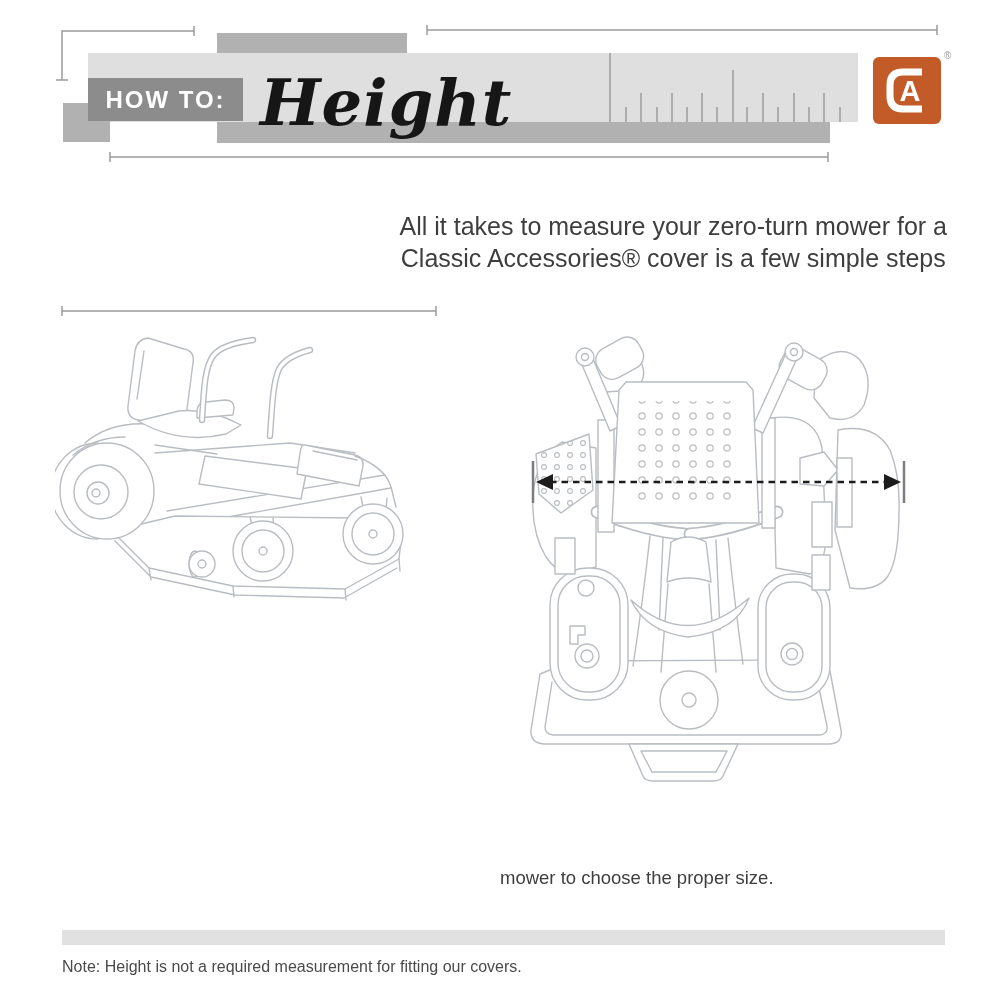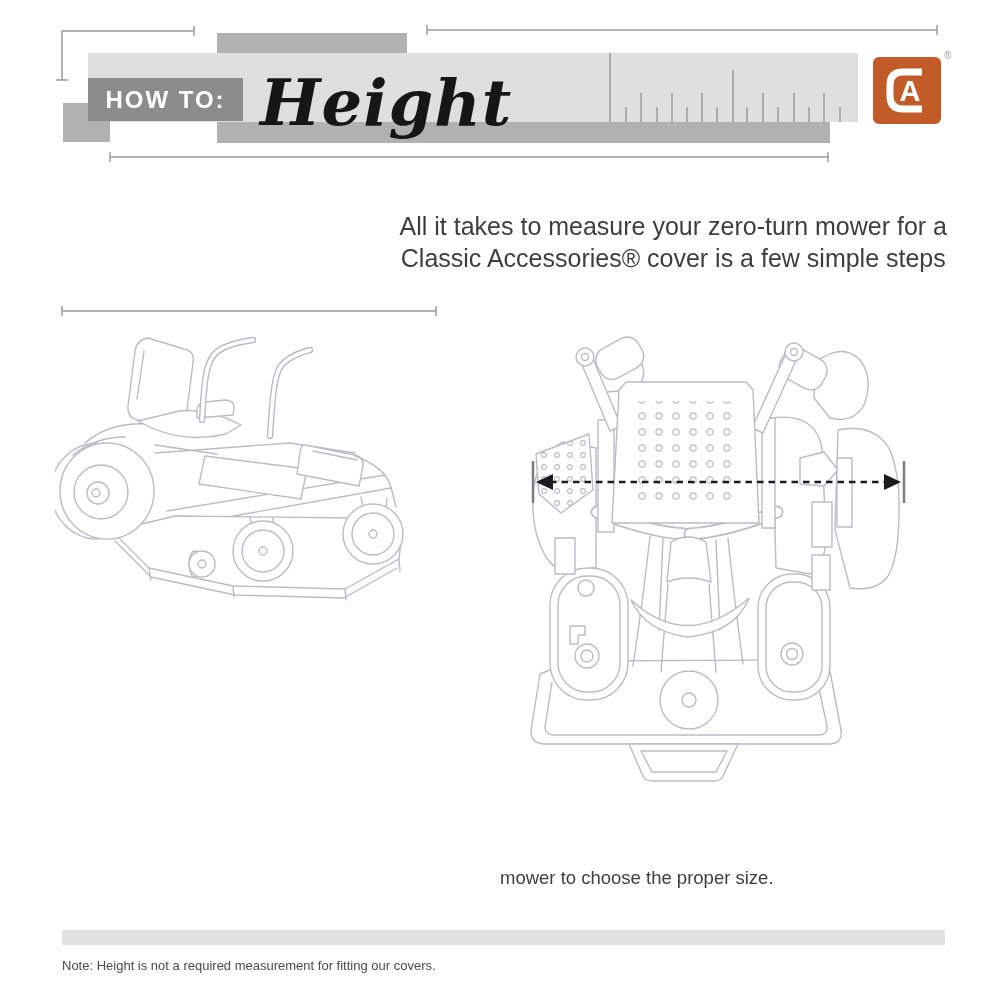--- a/index.html
+++ b/index.html
@@ -16,21 +16,21 @@
            color:#fff;font-size:24px;font-weight:700;letter-spacing:2px;}
   .script-title{left:260px;top:64px;height:78px;line-height:78px;font-family:"DejaVu Serif",serif;
                 font-style:italic;font-weight:700;font-size:64px;color:#161616;letter-spacing:1px;}
   .reg-mark{left:944px;top:50px;font-size:10px;color:#9a9a9a;}
   .intro{right:53px;top:179px;text-align:center;font-size:25px;line-height:32px;color:var(--text-dark);
          white-space:nowrap;margin-top:31px;}
   .section-label{left:62px;top:281px;width:375px;text-align:center;font-size:19px;font-weight:700;
                  letter-spacing:0.8px;color:#1d1d1d;}
   .caption{left:500px;top:864px;font-size:18.5px;line-height:28px;color:var(--text-dark);white-space:nowrap;}
   .note-bar{left:62px;top:930px;width:883px;height:15px;background:var(--note-bar);}
-  .note-text{left:62px;top:958px;font-size:13px;color:#4a4a4a;white-space:nowrap;}
+  .note-text{left:62px;top:958px;font-size:16px;color:#4a4a4a;white-space:nowrap;}
   
   .sk{stroke:var(--sketch-stroke);fill:none;stroke-width:1.4;stroke-linejoin:round;stroke-linecap:round;}
   .skf{fill:#fff;}
   .tube{stroke:var(--sketch-stroke);fill:none;stroke-width:6.5;stroke-linecap:round;}
   .tubefill{stroke:#fff;fill:none;stroke-width:3.6;stroke-linecap:round;}
   .tube2{stroke:var(--sketch-stroke);fill:none;stroke-width:13;stroke-linecap:round;}
   .tube2fill{stroke:#fff;fill:none;stroke-width:9.5;stroke-linecap:round;}
   .endbar{stroke:#7d7d7d;stroke-width:2.5;}
   .dash{stroke:var(--arrow-black);stroke-width:2.6;stroke-dasharray:6.5 5;}
   .head{fill:var(--arrow-black);stroke:none;}

